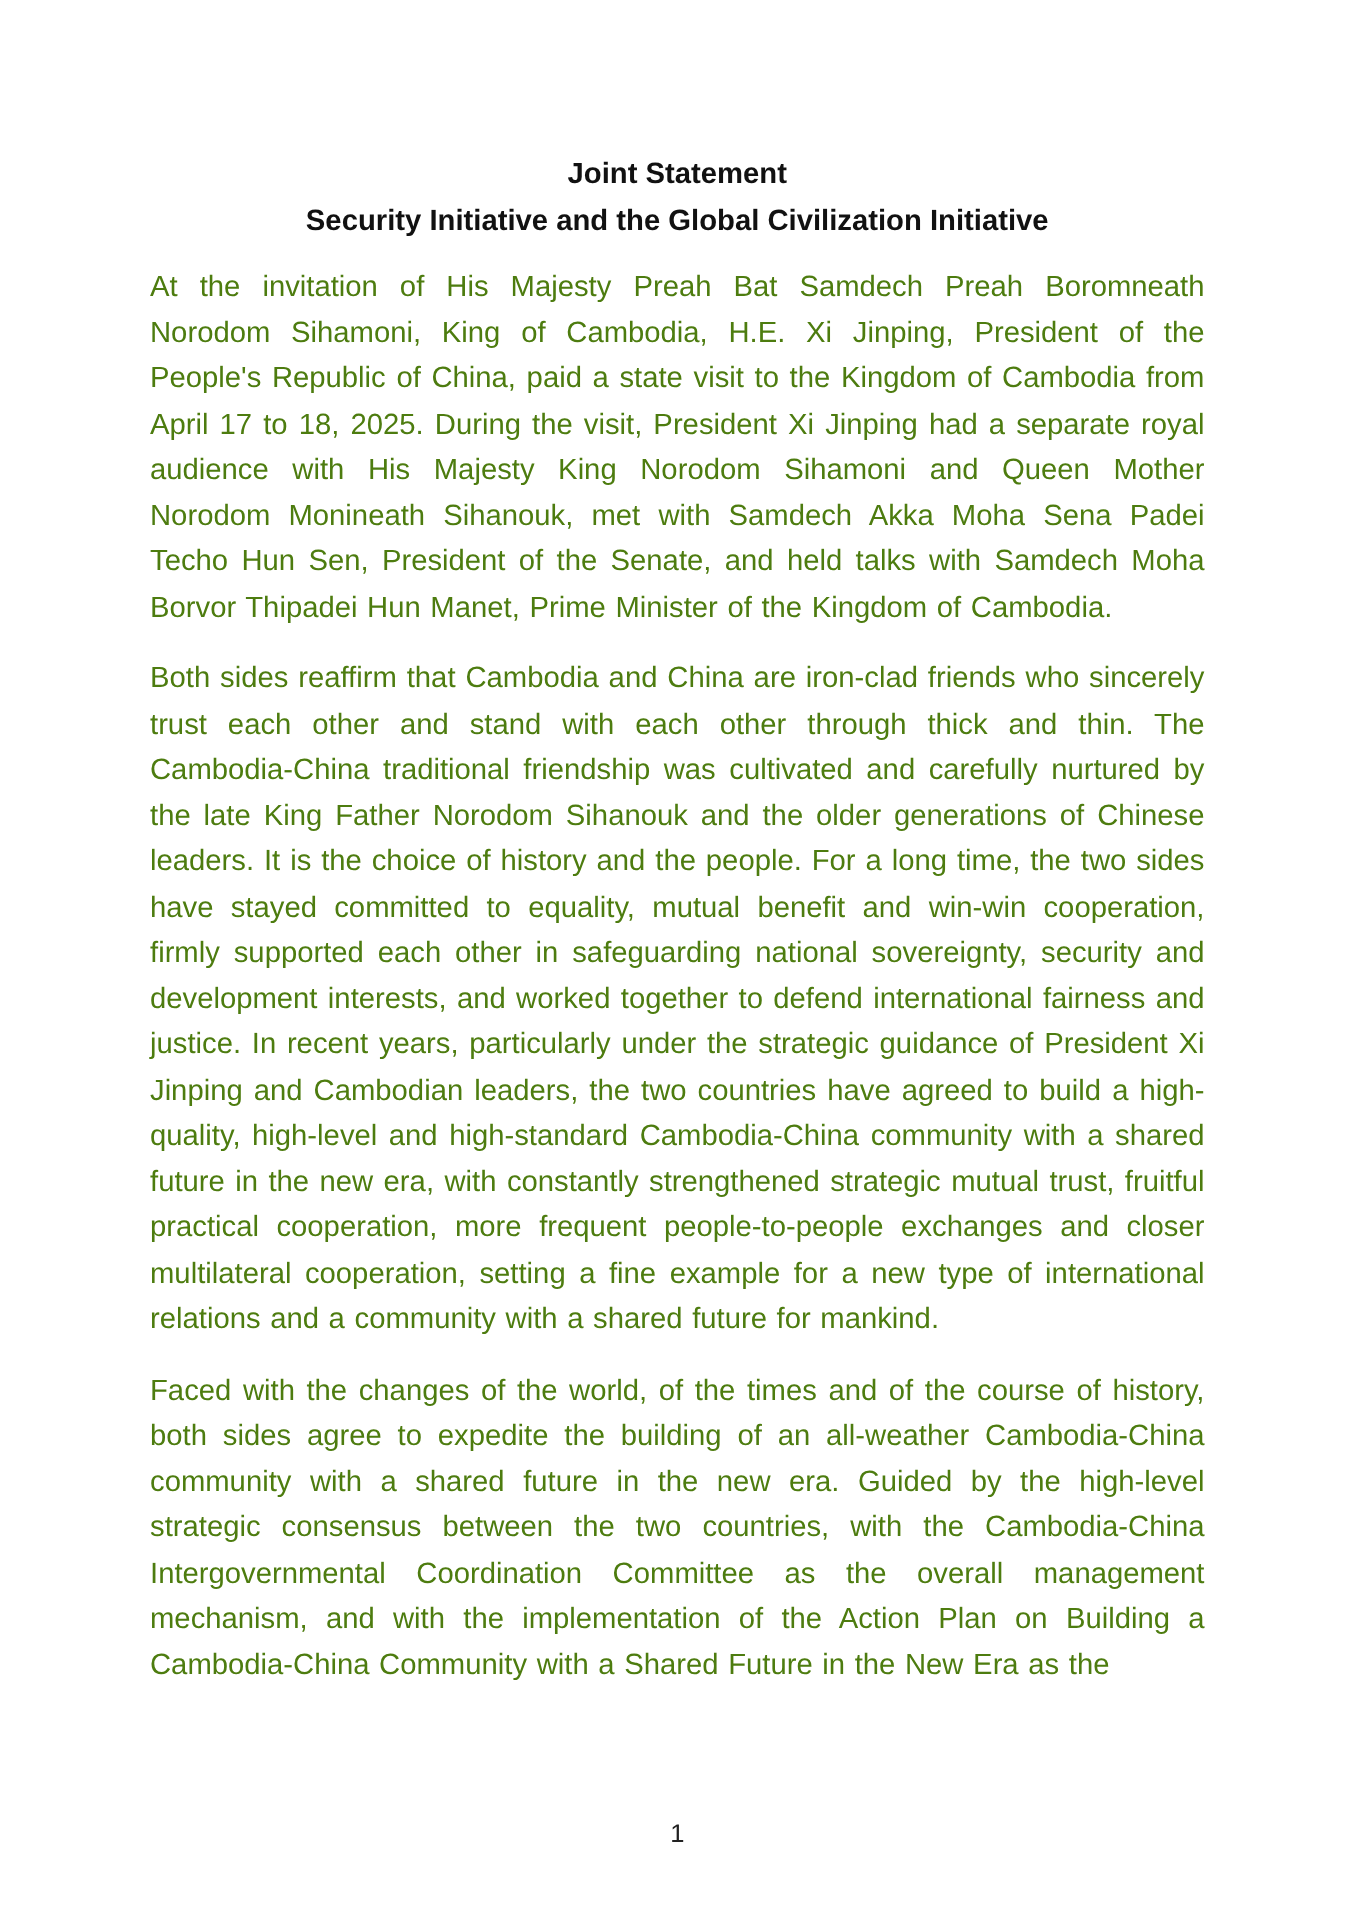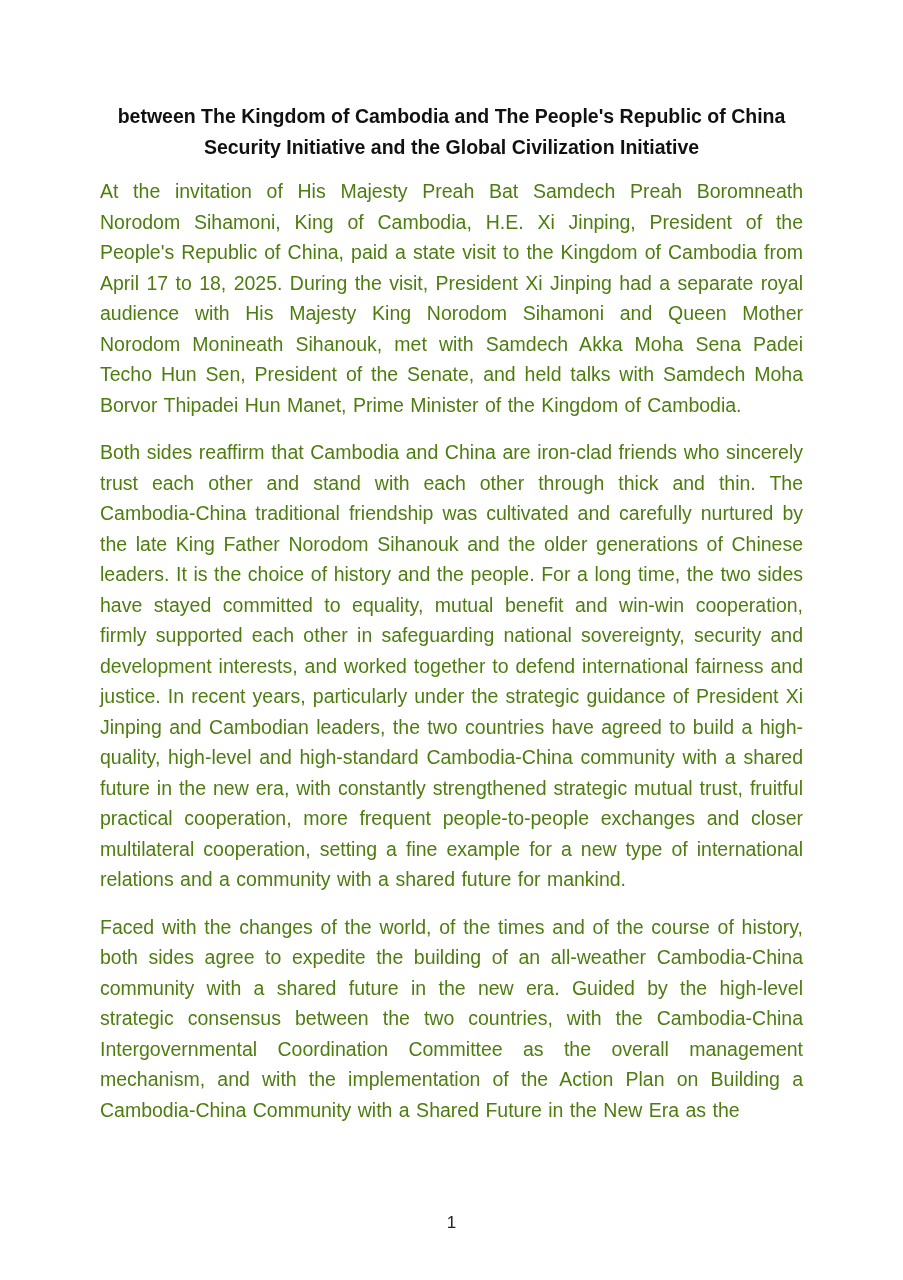--- a/index.html
+++ b/index.html
@@ -50,21 +50,21 @@
     font-size: 17px;
     color: #222222;
   }
 </style>
 </head>
 <body>
 
 <div class="doc-page">
   <div class="content">
     <div class="title-block">
-      <div class="title-line">between The Kingdom of Cambodia and The People's Republic of China</div>
+      <div class="title-line">Joint Statement</div>
       <div class="title-line">Security Initiative and the Global Civilization Initiative</div>
     </div>
     <div class="body-text">
       <p>At the invitation of His Majesty Preah Bat Samdech Preah Boromneath Norodom Sihamoni, King of Cambodia, H.E. Xi Jinping, President of the People's Republic of China, paid a state visit to the Kingdom of Cambodia from April 17 to 18, 2025. During the visit, President Xi Jinping had a separate royal audience with His Majesty King Norodom Sihamoni and Queen Mother Norodom Monineath Sihanouk, met with Samdech Akka Moha Sena Padei Techo Hun Sen, President of the Senate, and held talks with Samdech Moha Borvor Thipadei Hun Manet, Prime Minister of the Kingdom of Cambodia.</p>
       <p>Both sides reaffirm that Cambodia and China are iron-clad friends who sincerely trust each other and stand with each other through thick and thin. The Cambodia-China traditional friendship was cultivated and carefully nurtured by the late King Father Norodom Sihanouk and the older generations of Chinese leaders. It is the choice of history and the people. For a long time, the two sides have stayed committed to equality, mutual benefit and win-win cooperation, firmly supported each other in safeguarding national sovereignty, security and development interests, and worked together to defend international fairness and justice. In recent years, particularly under the strategic guidance of President Xi Jinping and Cambodian leaders, the two countries have agreed to build a high-quality, high-level and high-standard Cambodia-China community with a shared future in the new era, with constantly strengthened strategic mutual trust, fruitful practical cooperation, more frequent people-to-people exchanges and closer multilateral cooperation, setting a fine example for a new type of international relations and a community with a shared future for mankind.</p>
       <p>Faced with the changes of the world, of the times and of the course of history, both sides agree to expedite the building of an all-weather Cambodia-China community with a shared future in the new era. Guided by the high-level strategic consensus between the two countries, with the Cambodia-China Intergovernmental Coordination Committee as the overall management mechanism, and with the implementation of the Action Plan on Building a Cambodia-China Community with a Shared Future in the New Era as the</p>
     </div>
   </div>
   <div class="page-number">1</div>
 </div>

